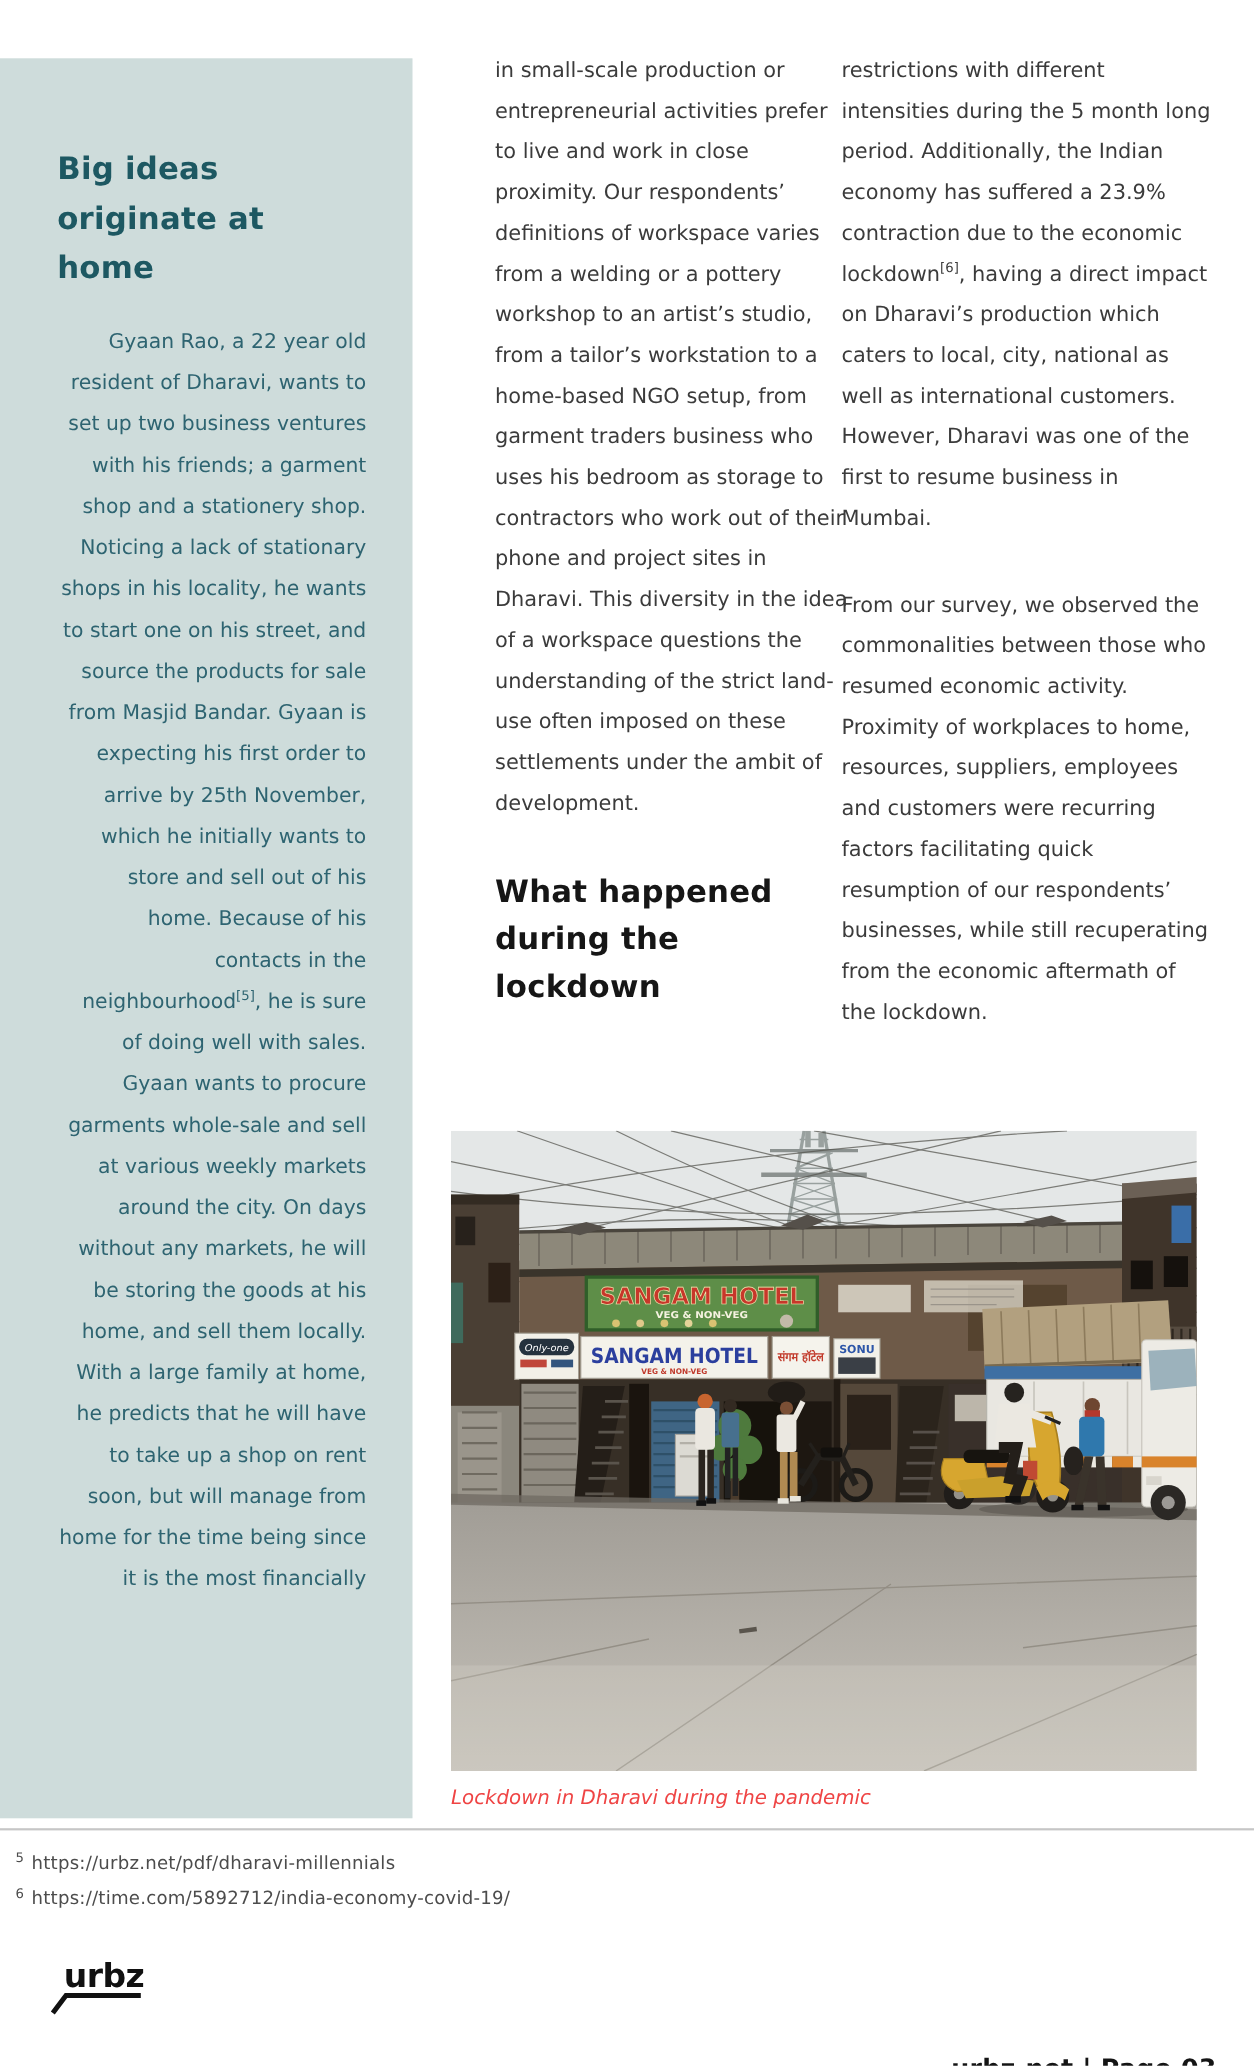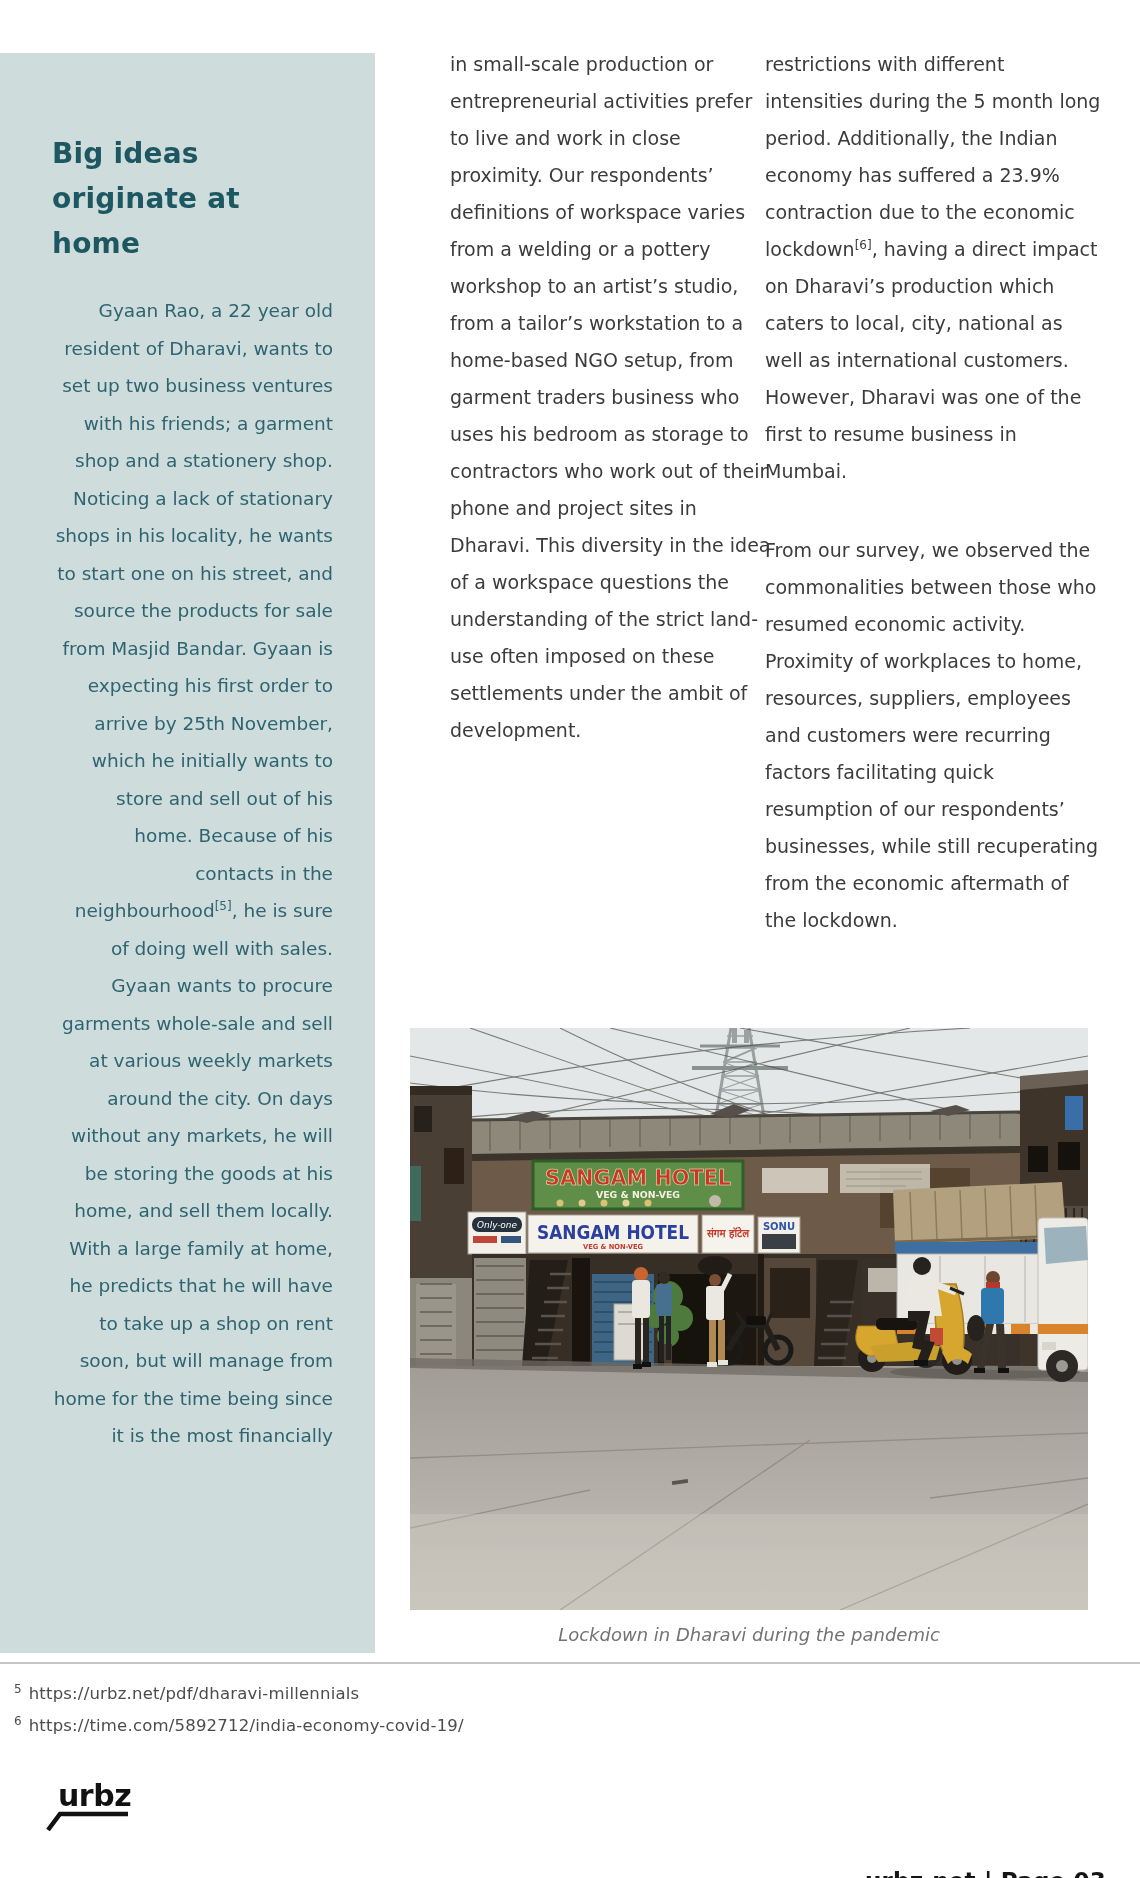--- a/index.html
+++ b/index.html
@@ -24,24 +24,24 @@
   .col{position:absolute;top:46px;}
   .col-mid{left:424px;width:322px;margin-left:26px;}
   .col-right{left:765px;width:338px;}
   .col p{margin:0;font-size:19px;line-height:37px;color:#3b3b3b;}
   .col p + p{margin-top:42px;}
   .col h1{
     margin:40px 0 28px 0;font-size:28px;line-height:43px;font-weight:bold;
     color:#161616;white-space:pre-line;letter-spacing:.2px;
   }
   
-  figure.photo{position:absolute;left:410px;top:1028px;width:678px;margin:0;text-align:center;}
+  figure.photo{position:absolute;left:410px;top:1028px;width:678px;margin:0;}
   figure.photo svg{display:block;}
   figcaption{
-    margin-top:13px;font-size:18px;font-style:italic;color:#737373;line-height:24px;
+    margin-top:13px;font-size:18px;font-style:italic;color:#ef4444;line-height:24px;
   }
   
   .fn-divider{position:absolute;left:0;top:1662px;width:1140px;height:2px;background:#c6c6c6;}
   .footnotes{position:absolute;left:14px;top:1678px;}
   .footnote{font-size:16.5px;color:#4c4c4c;line-height:32px;}
   .footnote sup{font-size:12px;vertical-align:super;line-height:0;margin-right:7px;color:#4c4c4c;}
   .fn-url{letter-spacing:.2px;}
   
   .footer-logo{position:absolute;left:44px;top:1776px;text-align:center;}
   .footer-page{
@@ -54,20 +54,22 @@
 
 <aside class="sidebar">
   <h2>Big ideas
 originate at
 home</h2>
   <p><span>Gyaan Rao, a 22 year old resident of Dharavi, wants to set up two business ventures with his friends; a garment shop and a stationery shop. Noticing a lack of stationary shops in his locality, he wants to start one on his street, and source the products for sale from Masjid Bandar. Gyaan is expecting his first order to arrive by 25th November, which he initially wants to store and sell out of his home. Because of his contacts in the neighbourhood</span><sup class="ref">[5]</sup><span>, he is sure of doing well with sales. Gyaan wants to procure garments whole-sale and sell at various weekly markets around the city. On days without any markets, he will be storing the goods at his home, and sell them locally. With a large family at home, he predicts that he will have to take up a shop on rent soon, but will manage from home for the time being since it is the most financially</span></p>
 </aside>
 
 <section class="col col-mid">
   <p>in small-scale production or entrepreneurial activities prefer to live and work in close proximity. Our respondents’ definitions of workspace varies from a welding or a pottery workshop to an artist’s studio, from a tailor’s workstation to a home-based NGO setup, from garment traders business who uses his bedroom as storage to contractors who work out of their phone and project sites in Dharavi. This diversity in the idea of a workspace questions the understanding of the strict land-use often imposed on these settlements under the ambit of development.</p>
+  <h1>What happened
+during the lockdown</h1>
 </section>
 
 <section class="col col-right">
   <p><span>restrictions with different intensities during the 5 month long period. Additionally, the Indian economy has suffered a 23.9% contraction due to the economic lockdown</span><sup class="ref">[6]</sup><span>, having a direct impact on Dharavi’s production which caters to local, city, national as well as international customers. However, Dharavi was one of the first to resume business in Mumbai.</span></p>
   <p>From our survey, we observed the commonalities between those who resumed economic activity. Proximity of workplaces to home, resources, suppliers, employees and customers were recurring factors facilitating quick resumption of our respondents’ businesses, while still recuperating from the economic aftermath of the lockdown.</p>
 </section>
 
 <figure class="photo">
   <svg viewBox="0 0 678 582" width="678" height="582" role="img">
 

